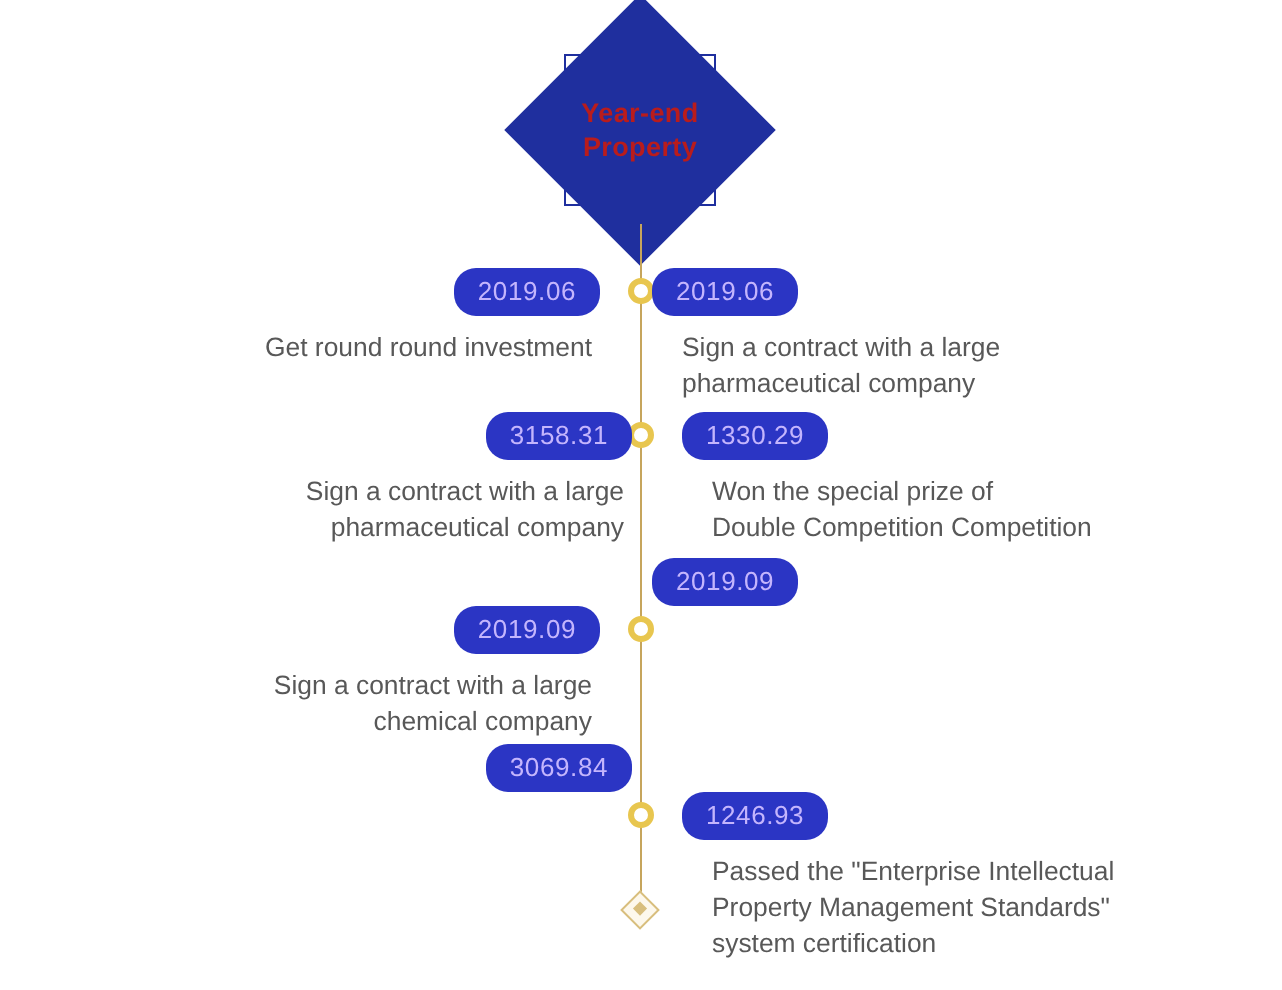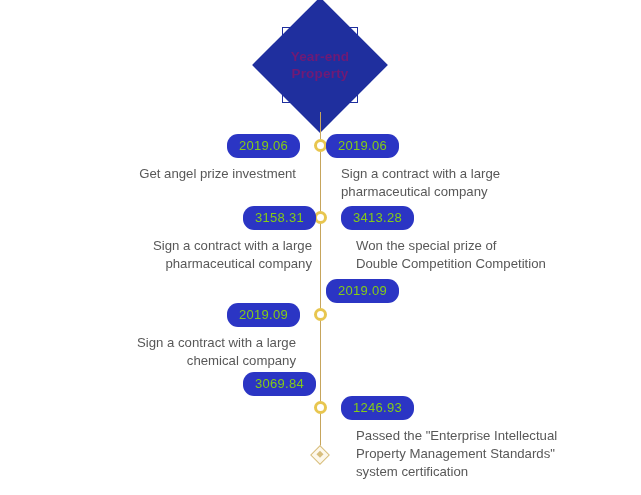--- a/index.html
+++ b/index.html
@@ -37,21 +37,21 @@
     width:96px; height:96px;
     background:#1f2f9e;
     transform:rotate(45deg);
   }
   #header-text {
     position:absolute;
     left:-60px; top:-24px;
     width:120px; height:48px;
     display:flex; flex-direction:column;
     align-items:center; justify-content:center;
-    color:#701a75;
+    color:#b91c1c;
     font-weight:bold;
     font-size:13.5px;
     line-height:17px;
     letter-spacing:.2px;
     white-space:nowrap;
   }
 
   
   #timeline-axis {
     position:absolute;
@@ -86,21 +86,21 @@
   }
 
   
   .entry { position:absolute; }
   .entry.left  { text-align:right; }
   .entry.right { text-align:left; }
 
   .date-pill {
     display:inline-block;
     background:#2b35c4;
-    color:#84cc16;
+    color:#c4b5fd;
     font-size:13px;
     line-height:1;
     padding:5px 12px 6px 12px;
     border-radius:11px;
     letter-spacing:.3px;
     white-space:nowrap;
   }
   .entry-text {
     color:#585858;
     font-size:13.2px;
@@ -128,21 +128,21 @@
   <div id="timeline-axis"></div>
   <div id="axis-end-diamond"></div>
 
   <div class="node-marker" style="top:139px;"></div>
   <div class="node-marker" style="top:211px;"></div>
   <div class="node-marker" style="top:308px;"></div>
   <div class="node-marker" style="top:401px;"></div>
 
   <div class="entry left" style="left:10px; top:134px; width:290px;">
     <span class="date-pill">2019.06</span>
-    <div class="entry-text">Get angel prize investment</div>
+    <div class="entry-text">Get round round investment</div>
   </div>
 
   <div class="entry left" style="left:10px; top:206px; width:306px;">
     <span class="date-pill">3158.31</span>
     <div class="entry-text">Sign a contract with a large
 pharmaceutical company</div>
   </div>
 
   <div class="entry left" style="left:10px; top:303px; width:290px;">
     <span class="date-pill">2019.09</span>
@@ -154,21 +154,21 @@
     <span class="date-pill">3069.84</span>
   </div>
 
   <div class="entry right" style="left:326px; top:134px; width:300px;">
     <span class="date-pill">2019.06</span>
     <div class="entry-text">Sign a contract with a large
 pharmaceutical company</div>
   </div>
 
   <div class="entry right" style="left:341px; top:206px; width:290px;">
-    <span class="date-pill">3413.28</span>
+    <span class="date-pill">1330.29</span>
     <div class="entry-text">Won the special prize of
 Double Competition Competition</div>
   </div>
 
   <div class="entry right" style="left:326px; top:279px; width:300px;">
     <span class="date-pill">2019.09</span>
   </div>
 
   <div class="entry right" style="left:341px; top:396px; width:295px;">
     <span class="date-pill">1246.93</span>

